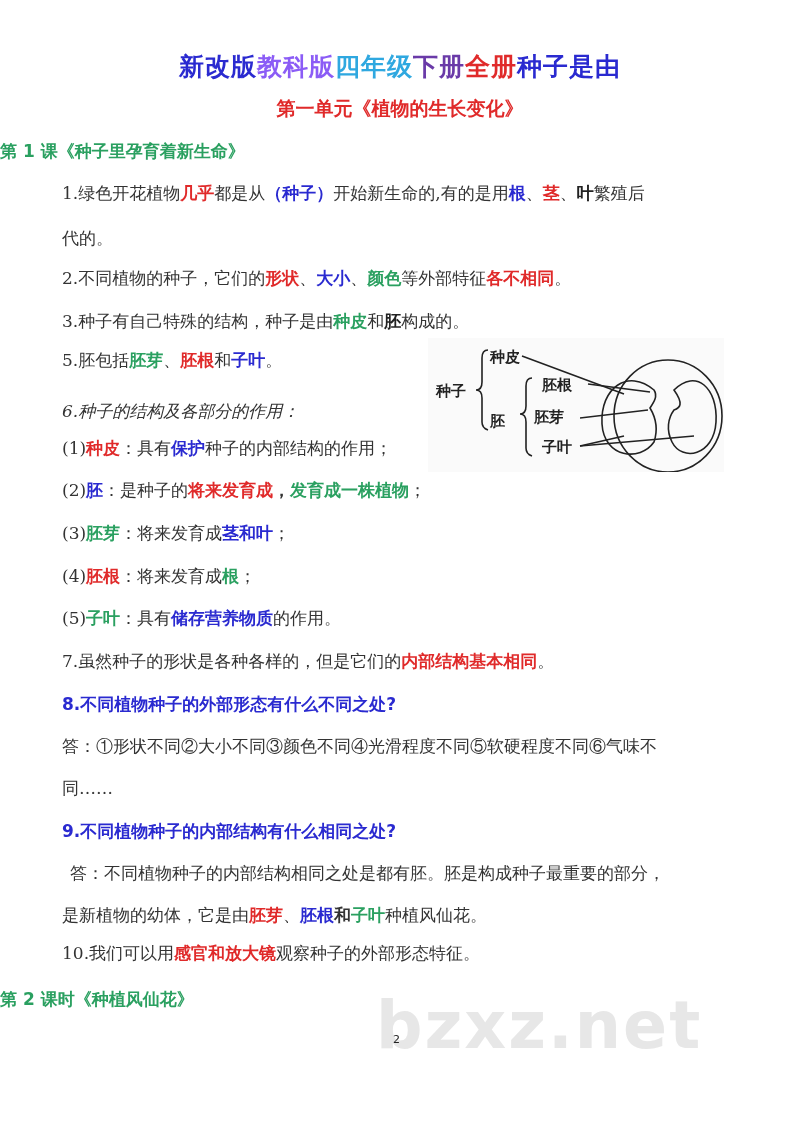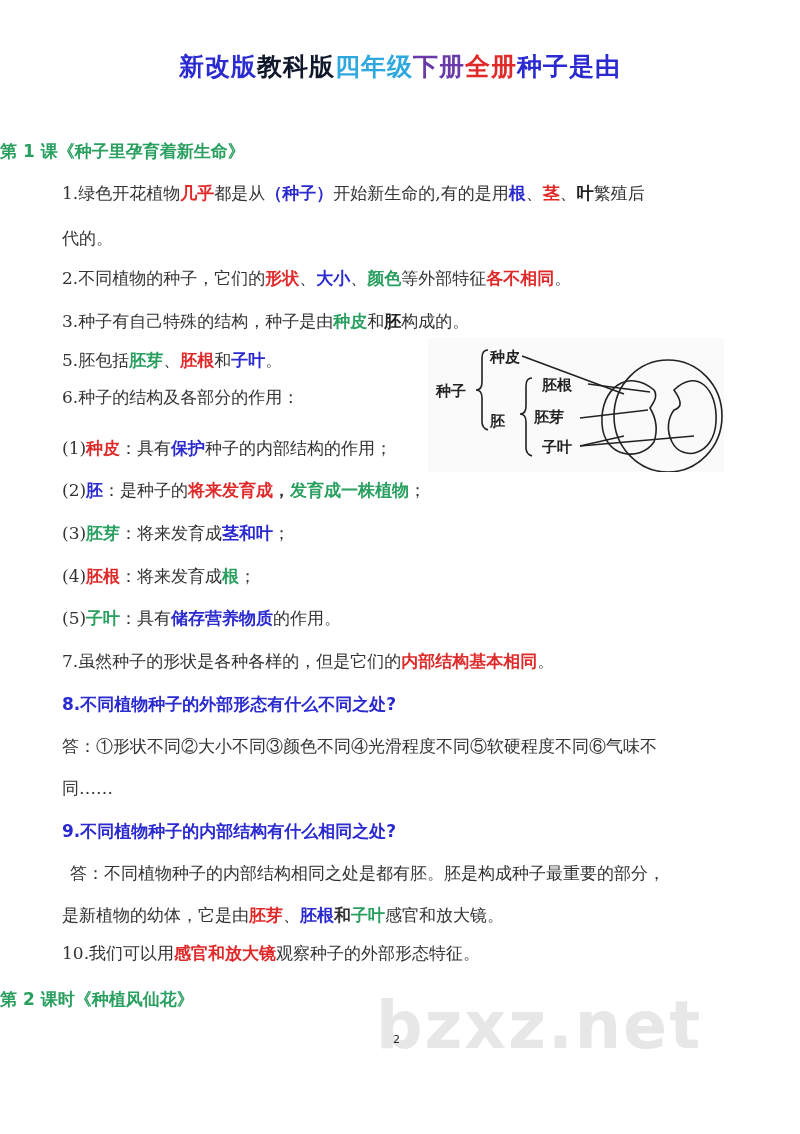--- a/index.html
+++ b/index.html
@@ -18,42 +18,43 @@
   .diagram { position:absolute; left:428px; top:338px; width:296px; height:134px; background:#fafafa; }
   .diagram svg { width:100%; height:100%; }
   .pageno { position:absolute; top:1033px; left:393px; font-size:11px; color:#222; font-family:"DejaVu Sans", sans-serif; }
   .watermark { position:absolute; top:988px; left:376px; font-size:65px; font-weight:bold; color:#e3e3e3;
                font-family:"DejaVu Sans", sans-serif; letter-spacing:2px; opacity:0.85; pointer-events:none; }
 </style>
 </head>
 <body>
 
 <div class="page">
-  <div class="title" id="title"><span style="color: rgb(42, 42, 208);">新改版</span><span style="color: #0f172a;">教科版</span><span style="color: rgb(47, 168, 224);">四年级</span><span style="color: rgb(106, 58, 168);">下册</span><span style="color: rgb(224, 42, 42);">全册</span><span style="color: rgb(42, 42, 208);">种子是由</span></div>
+  <div class="title" id="title"><span style="color: rgb(42, 42, 208);">新改版</span><span style="color: #8b5cf6;">教科版</span><span style="color: rgb(47, 168, 224);">四年级</span><span style="color: rgb(106, 58, 168);">下册</span><span style="color: rgb(224, 42, 42);">全册</span><span style="color: rgb(42, 42, 208);">种子是由</span></div>
+  <div class="unit" id="unit" style="color: rgb(224, 42, 42);">第一单元《植物的生长变化》</div>
   <div class="lesson" style="top: 140px; color: rgb(42, 160, 96);" id="lesson1">第 1 课《种子里孕育着新生命》</div>
 
   <div id="lines">
       <div class="line" style="top: 182px;"><span>1.绿色开花植物</span><span class="b" style="color: rgb(224, 42, 42);">几乎</span><span>都是从</span><span class="b" style="color: rgb(42, 42, 208);">（种子）</span><span>开始新生命的,有的是用</span><span class="b" style="color: rgb(42, 42, 208);">根</span><span>、</span><span class="b" style="color: rgb(224, 42, 42);">茎</span><span>、</span><span class="b" style="color: rgb(34, 34, 34);">叶</span><span>繁殖后</span></div>
       <div class="line" style="top: 227px;"><span>代的。</span></div>
       <div class="line" style="top: 267px;"><span>2.不同植物的种子，它们的</span><span class="b" style="color: rgb(224, 42, 42);">形状</span><span>、</span><span class="b" style="color: rgb(42, 42, 208);">大小</span><span>、</span><span class="b" style="color: rgb(42, 160, 96);">颜色</span><span>等外部特征</span><span class="b" style="color: rgb(224, 42, 42);">各不相同</span><span>。</span></div>
       <div class="line" style="top: 310px;"><span>3.种子有自己特殊的结构，种子是由</span><span class="b" style="color: rgb(42, 160, 96);">种皮</span><span>和</span><span class="b" style="color: rgb(34, 34, 34);">胚</span><span>构成的。</span></div>
       <div class="line" style="top: 349px;"><span>5.胚包括</span><span class="b" style="color: rgb(42, 160, 96);">胚芽</span><span>、</span><span class="b" style="color: rgb(224, 42, 42);">胚根</span><span>和</span><span class="b" style="color: rgb(42, 42, 208);">子叶</span><span>。</span></div>
-      <div class="line" style="top: 386px;"><span>6.种子的结构及各部分的作用：</span></div>
+      <div class="line" style="top: 400px; font-style: italic;"><span>6.种子的结构及各部分的作用：</span></div>
       <div class="line" style="top: 437px;"><span>(1)</span><span class="b" style="color: rgb(224, 42, 42);">种皮</span><span>：具有</span><span class="b" style="color: rgb(42, 42, 208);">保护</span><span>种子的内部结构的作用；</span></div>
       <div class="line" style="top: 479px;"><span>(2)</span><span class="b" style="color: rgb(42, 42, 208);">胚</span><span>：是种子的</span><span class="b" style="color: rgb(224, 42, 42);">将来发育成</span><span class="b">，</span><span class="b" style="color: rgb(42, 160, 96);">发育成一株植物</span><span>；</span></div>
       <div class="line" style="top: 522px;"><span>(3)</span><span class="b" style="color: rgb(42, 160, 96);">胚芽</span><span>：将来发育成</span><span class="b" style="color: rgb(42, 42, 208);">茎和叶</span><span>；</span></div>
       <div class="line" style="top: 565px;"><span>(4)</span><span class="b" style="color: rgb(224, 42, 42);">胚根</span><span>：将来发育成</span><span class="b" style="color: rgb(42, 160, 96);">根</span><span>；</span></div>
       <div class="line" style="top: 607px;"><span>(5)</span><span class="b" style="color: rgb(42, 160, 96);">子叶</span><span>：具有</span><span class="b" style="color: rgb(42, 42, 208);">储存营养物质</span><span>的作用。</span></div>
       <div class="line" style="top: 650px;"><span>7.虽然种子的形状是各种各样的，但是它们的</span><span class="b" style="color: rgb(224, 42, 42);">内部结构基本相同</span><span>。</span></div>
       <div class="line q" style="top: 693px;"><span style="color: rgb(42, 42, 208);">8.不同植物种子的外部形态有什么不同之处?</span></div>
       <div class="line" style="top: 735px; text-align: right;"><span>答：①形状不同②大小不同③颜色不同④光滑程度不同⑤软硬程度不同⑥气味不</span></div>
       <div class="line" style="top: 777px;"><span>同……</span></div>
       <div class="line q" style="top: 820px;"><span style="color: rgb(42, 42, 208);">9.不同植物种子的内部结构有什么相同之处?</span></div>
       <div class="line" style="top: 862px; margin-left: 8px;"><span>答：不同植物种子的内部结构相同之处是都有胚。胚是构成种子最重要的部分，</span></div>
-      <div class="line" style="top: 904px;"><span>是新植物的幼体，它是由</span><span class="b" style="color: rgb(224, 42, 42);">胚芽</span><span>、</span><span class="b" style="color: rgb(42, 42, 208);">胚根</span><span class="b">和</span><span class="b" style="color: rgb(42, 160, 96);">子叶</span><span>感官和放大镜。</span></div>
+      <div class="line" style="top: 904px;"><span>是新植物的幼体，它是由</span><span class="b" style="color: rgb(224, 42, 42);">胚芽</span><span>、</span><span class="b" style="color: rgb(42, 42, 208);">胚根</span><span class="b">和</span><span class="b" style="color: rgb(42, 160, 96);">子叶</span><span>种植风仙花。</span></div>
       <div class="line" style="top: 942px;"><span>10.我们可以用</span><span class="b" style="color: rgb(224, 42, 42);">感官和放大镜</span><span>观察种子的外部形态特征。</span></div>
     </div>
 
   <div class="diagram">
     <svg viewBox="0 0 296 134">
       <g font-family="DejaVu Sans, sans-serif" font-size="15" font-weight="bold" fill="#222">
         <text x="8" y="58" id="lbl-seed">种子</text>
         <text x="62" y="24" id="lbl-coat">种皮</text>
         <text x="62" y="88" id="lbl-embryo">胚</text>
         <text x="114" y="52" id="lbl-radicle">胚根</text>

